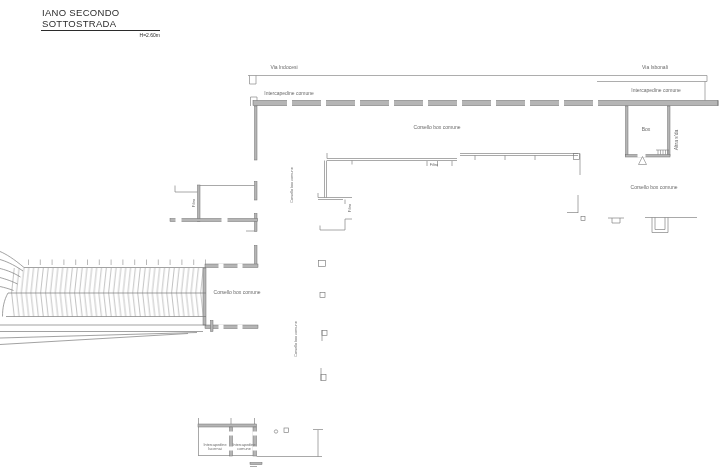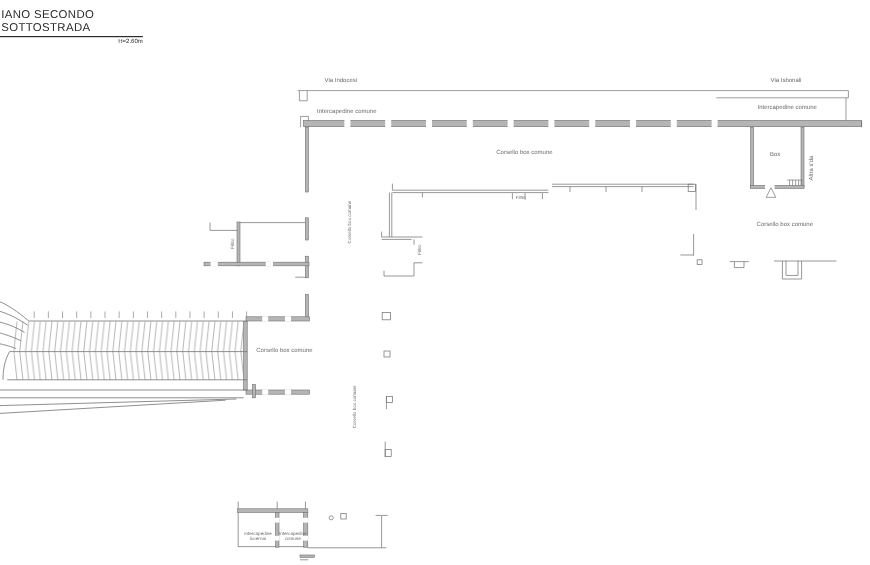--- a/index.html
+++ b/index.html
@@ -4,21 +4,21 @@
 <style>
   html,body{margin:0;padding:0;background:#fff;}
   #plan{position:relative;width:725px;height:471px;background:#ffffff;overflow:hidden;
         font-family:"Liberation Sans",sans-serif;color:#555;}
   svg{position:absolute;left:0;top:0;}
   .lbl{position:absolute;font-size:5px;color:#6a6a6a;white-space:nowrap;
        transform:translate(-50%,-50%);line-height:1.15;}
   .lbl.tiny{font-size:3.8px;}
   .lbl.vert{writing-mode:vertical-rl;transform:translate(-50%,-50%) rotate(180deg);}
   .lbl.wrap{white-space:normal;text-align:center;}
-  .titleblock{position:absolute;left:0;top:7px;width:130px;}
+  .titleblock{position:absolute;left:0;top:7px;width:130px;padding-left:41px;}
   .titletext{font-size:9.5px;color:#2b2b2b;letter-spacing:0.3px;margin-left:1px;}
   .titlerule{width:119px;border-bottom:1px solid #2b2b2b;margin-top:1px;}
   .heightnote{font-size:5px;color:#2b2b2b;text-align:right;width:119px;margin-top:1px;}
 </style>
 </head>
 <body>
 
 <div id="plan">
 
   <svg width="725" height="471" viewBox="0 0 725 471">

